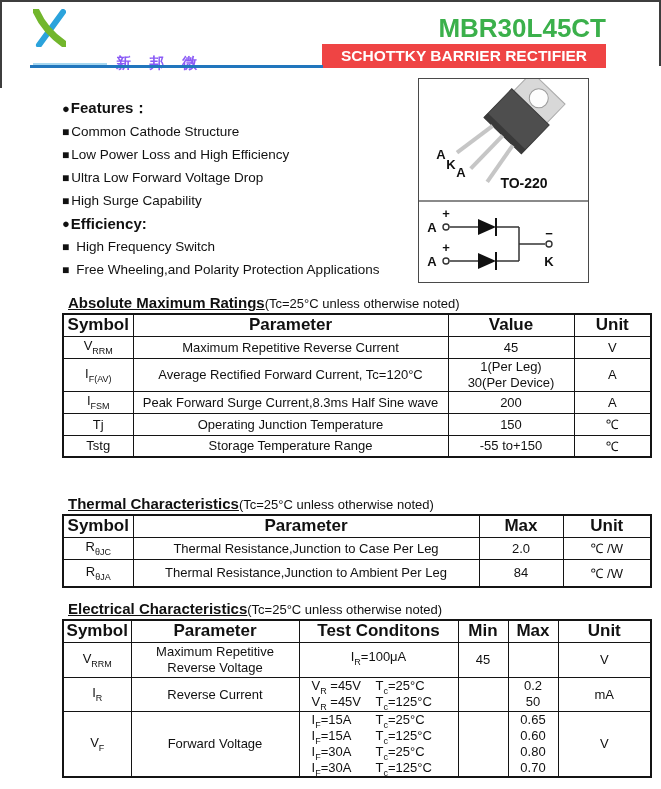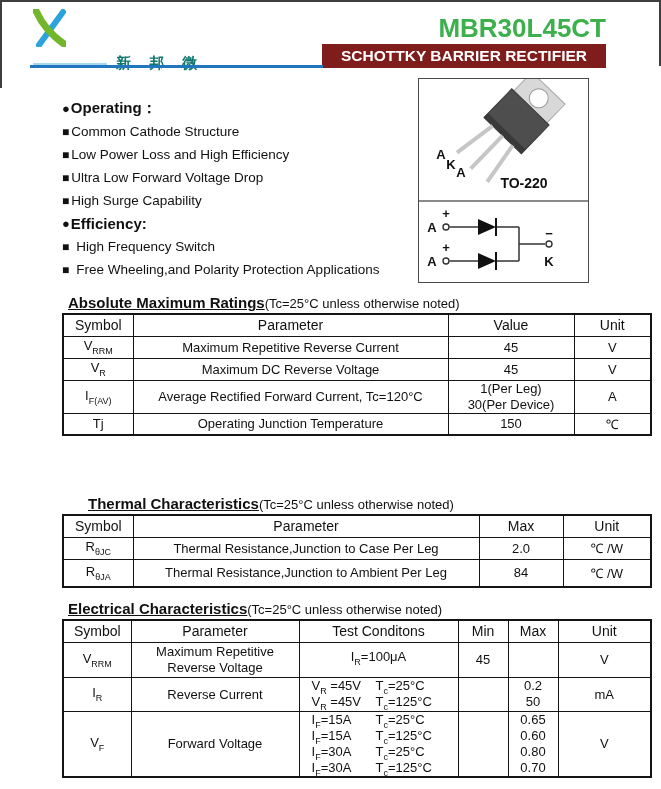--- a/index.html
+++ b/index.html
@@ -12,23 +12,23 @@
   .edge-top { position:absolute; left:0; top:0; width:661px; height:2px; background:#3e3e3e; }
   .edge-left { position:absolute; left:0; top:0; width:2px; height:88px; background:#3e3e3e; }
   .edge-right { position:absolute; right:0; top:0; width:2px; height:66px; background:#3e3e3e; }
 
   
   .logo { position:absolute; left:33px; top:9px; }
   .logo-row { display:flex; align-items:flex-end; }
   .logo-rest { font-size:37px; font-weight:bold; color:#2ba3dc; letter-spacing:0px; line-height:36px; }
   .logo-cn-row { display:flex; align-items:center; margin-top:3px; }
   .cn-line { width:74px; height:2px; background:#a6d7f0; margin-right:9px; }
-  .logo-cn { color:#0f766e; font-weight:bold; font-size:15px; letter-spacing:7px; }
+  .logo-cn { color:#8b5cf6; font-weight:bold; font-size:15px; letter-spacing:7px; }
   .part-number { position:absolute; right:55px; top:13px; font-size:26px; font-weight:bold; color:#3bb04b;text-align:center; }
-  .banner { position:absolute; left:322px; top:44px; width:284px; height:24px; background:#7f1d1d;
+  .banner { position:absolute; left:322px; top:44px; width:284px; height:24px; background:#ef4444;
             color:#fff; font-weight:bold; font-size:15.5px; display:flex; align-items:center; justify-content:center; }
   .hdr-divider { position:absolute; left:30px; top:65px; width:293px; height:3px; background:#2176bd; }
 
   
   .features { position:absolute; left:62px; top:97px; width:352px; }
   .f-line { height:23px; display:flex; align-items:center; font-size:13.5px; }
   .f-title { font-size:15px; font-weight:bold; }
   .f-dot { font-size:13px; margin-right:1px; }
   .f-sq { font-size:12px; margin-right:2px; }
   .f-sq.sp { margin-right:7px; }
@@ -43,21 +43,21 @@
   
   .sec-title { position:absolute; white-space:nowrap;text-align:right; }
   .sec-title .t-bold { font-size:15px; font-weight:bold; text-decoration:underline; }
   .sec-title .t-cond { font-size:13px; color:#111; }
 
   
   table.dtable { position:absolute; border-collapse:collapse; table-layout:fixed;
                  border:2px solid #141414; }
   table.dtable td { border:1px solid #141414; text-align:center; vertical-align:middle;
                     font-size:13px; padding:0; color:#111; }
-  table.dtable td.hd { font-weight:normal; font-size:14px; }
+  table.dtable td.hd { font-weight:bold; font-size:17px; }
   sub.ss { font-size:9px; }
   .vline { line-height:16px; }
   .cond-line { position:relative; height:16px; line-height:16px; }
   .cond-a { position:absolute; left:12px; white-space:nowrap; }
   .cond-b { position:absolute; left:76px; white-space:nowrap; }
   .mx { line-height:16px; }
 </style>
 </head>
 <body>
 
@@ -79,21 +79,21 @@
     <span class="logo-cn">新 邦 微</span>
   </div>
 </div>
 <div class="part-number">MBR30L45CT</div>
 <div class="banner">SCHOTTKY BARRIER RECTIFIER</div>
 <div class="hdr-divider"></div>
 
 <div class="features">
   <div class="f-line">
     <span class="f-dot">●</span>
-    <span class="f-title">Operating：</span>
+    <span class="f-title">Features：</span>
   </div>
   <div class="f-line">
     <span class="f-sq">■</span>
     <span>Common Cathode Structure</span>
   </div>
   <div class="f-line">
     <span class="f-sq">■</span>
     <span>Low Power Loss and High Efficiency</span>
   </div>
   <div class="f-line">
@@ -180,45 +180,51 @@
     <td class="hd">Parameter</td>
     <td class="hd">Value</td>
     <td class="hd">Unit</td>
   </tr>
   <tr style="height:22px">
     <td><span>V</span><sub class="ss">RRM</sub></td>
     <td>Maximum Repetitive Reverse Current</td>
     <td>45</td>
     <td>V</td>
   </tr>
-  <tr style="height:22px">
-    <td><span>V</span><sub class="ss">R</sub></td>
-    <td>Maximum DC Reverse Voltage</td>
-    <td>45</td>
-    <td>V</td>
-  </tr>
   <tr style="height:33px">
     <td><span>I</span><sub class="ss">F(AV)</sub></td>
     <td>Average Rectified Forward Current, Tc=120°C</td>
     <td>
       <div class="vline">1(Per Leg)</div>
       <div class="vline">30(Per Device)</div>
     </td>
+    <td>A</td>
+  </tr>
+  <tr style="height:22px">
+    <td><span>I</span><sub class="ss">FSM</sub></td>
+    <td>Peak Forward Surge Current,8.3ms Half Sine wave</td>
+    <td>200</td>
     <td>A</td>
   </tr>
   <tr style="height:22px">
     <td>Tj</td>
     <td>Operating Junction Temperature</td>
     <td>150</td>
     <td>℃</td>
   </tr>
+  <tr style="height:22px">
+    <td>Tstg</td>
+    <td>Storage Temperature Range</td>
+    <td>-55 to+150</td>
+    <td>℃</td>
+  </tr>
 </tbody>
   </table>
 
-<div class="sec-title" style="left:68px; top:495px;margin-left:20px;">
+<div class="sec-title" style="left:68px; top:495px;">
   <span class="t-bold">Thermal Characteristics</span><span class="t-cond">(Tc=25°C unless otherwise noted)</span>
 </div>
 <table class="dtable" style="left:62px; top:514px; width:588px;">
   <colgroup>
       <col style="width:70px">
       <col style="width:346px">
       <col style="width:84px">
       <col style="width:88px">
     </colgroup>
   <tbody>

